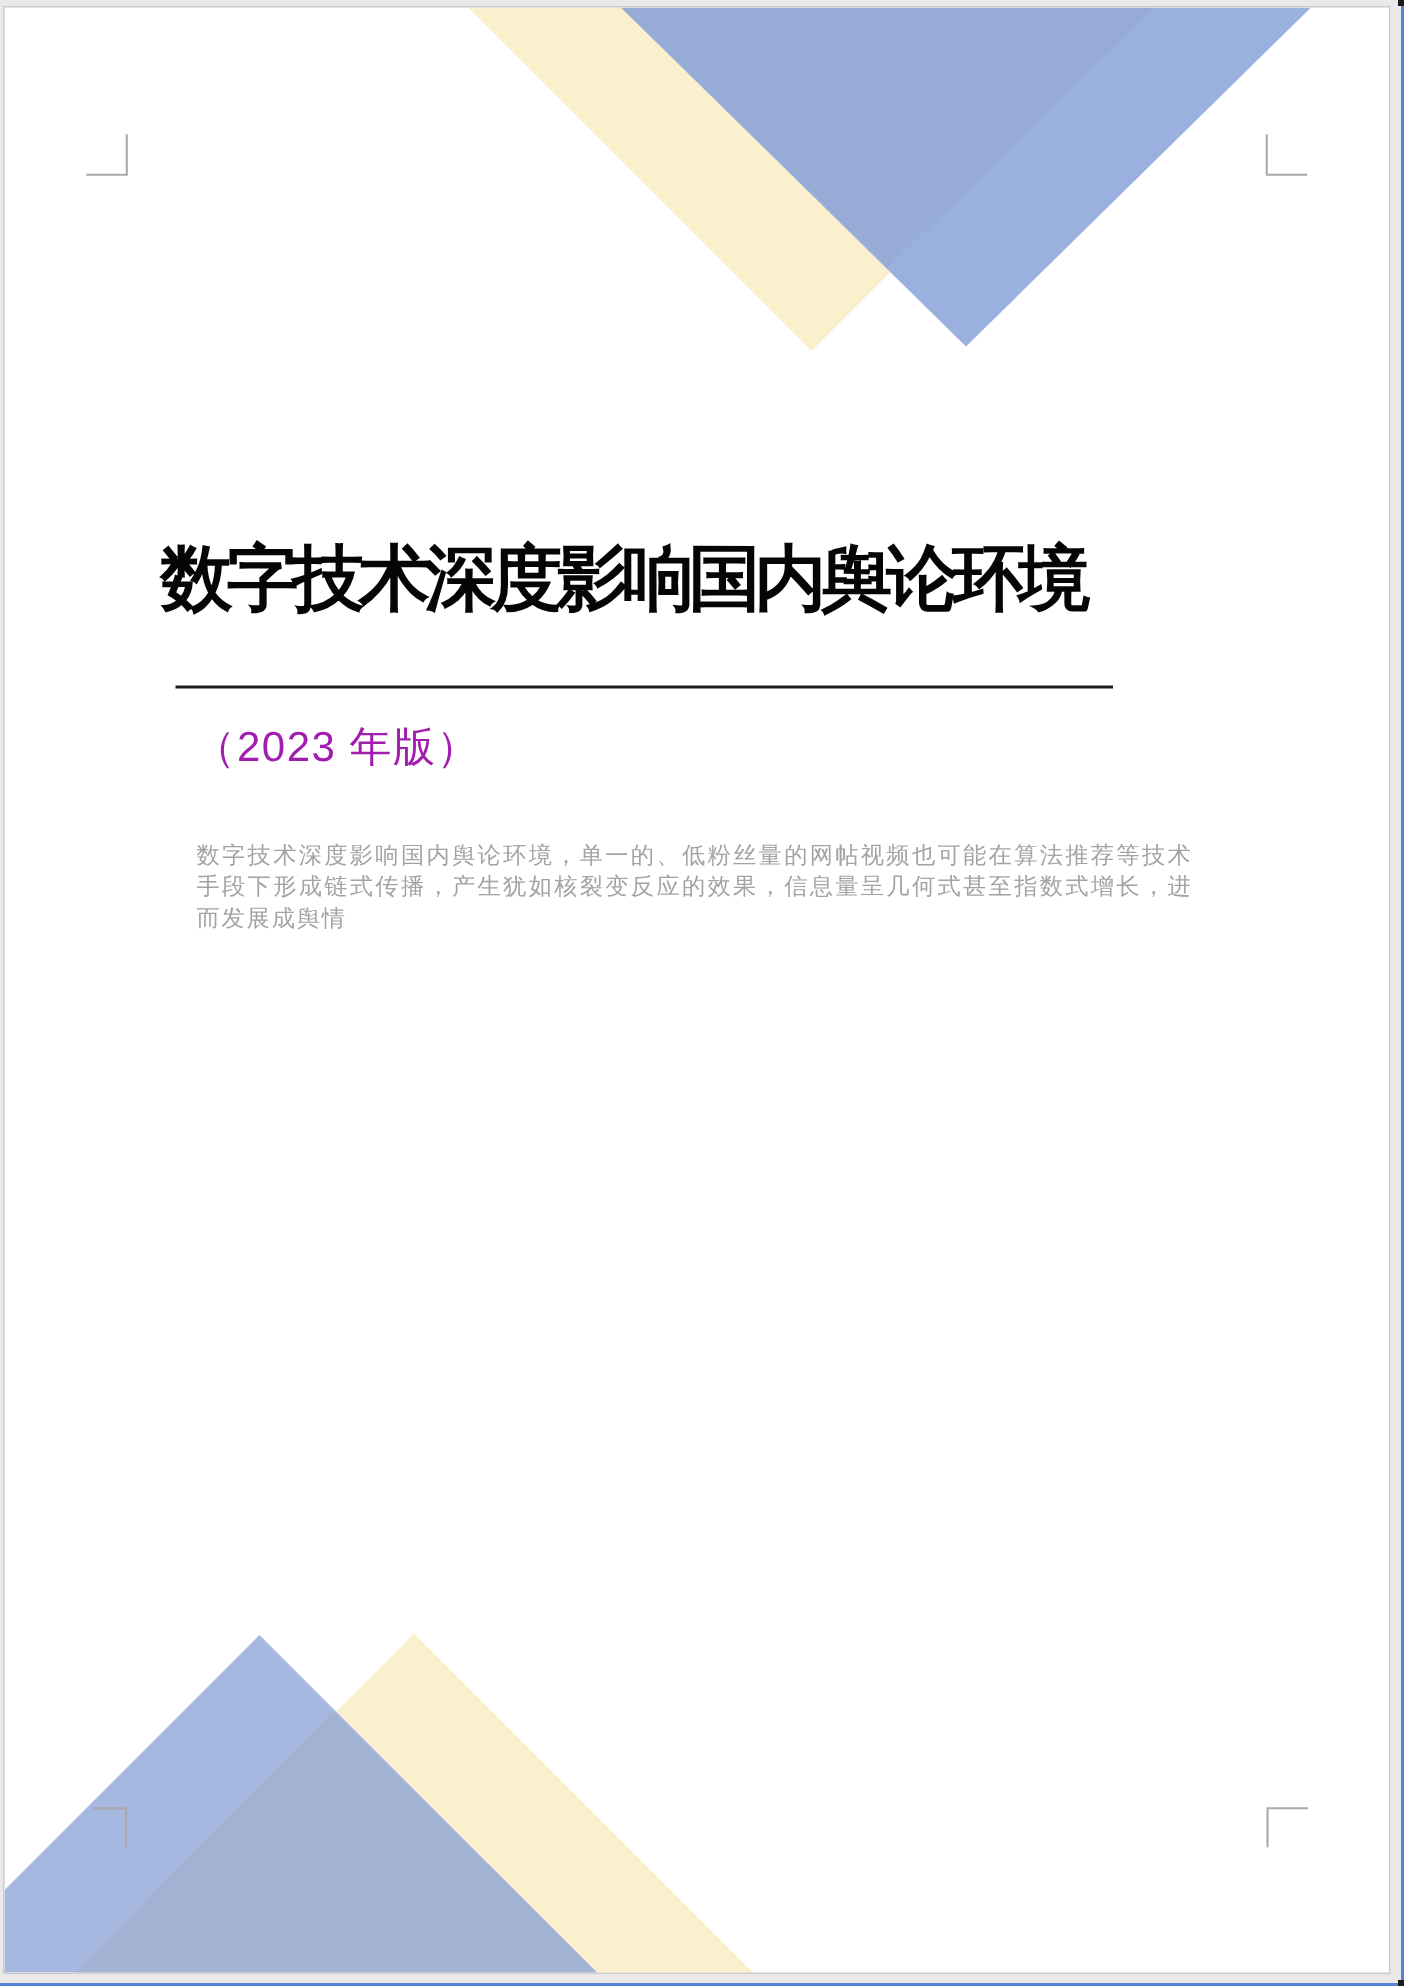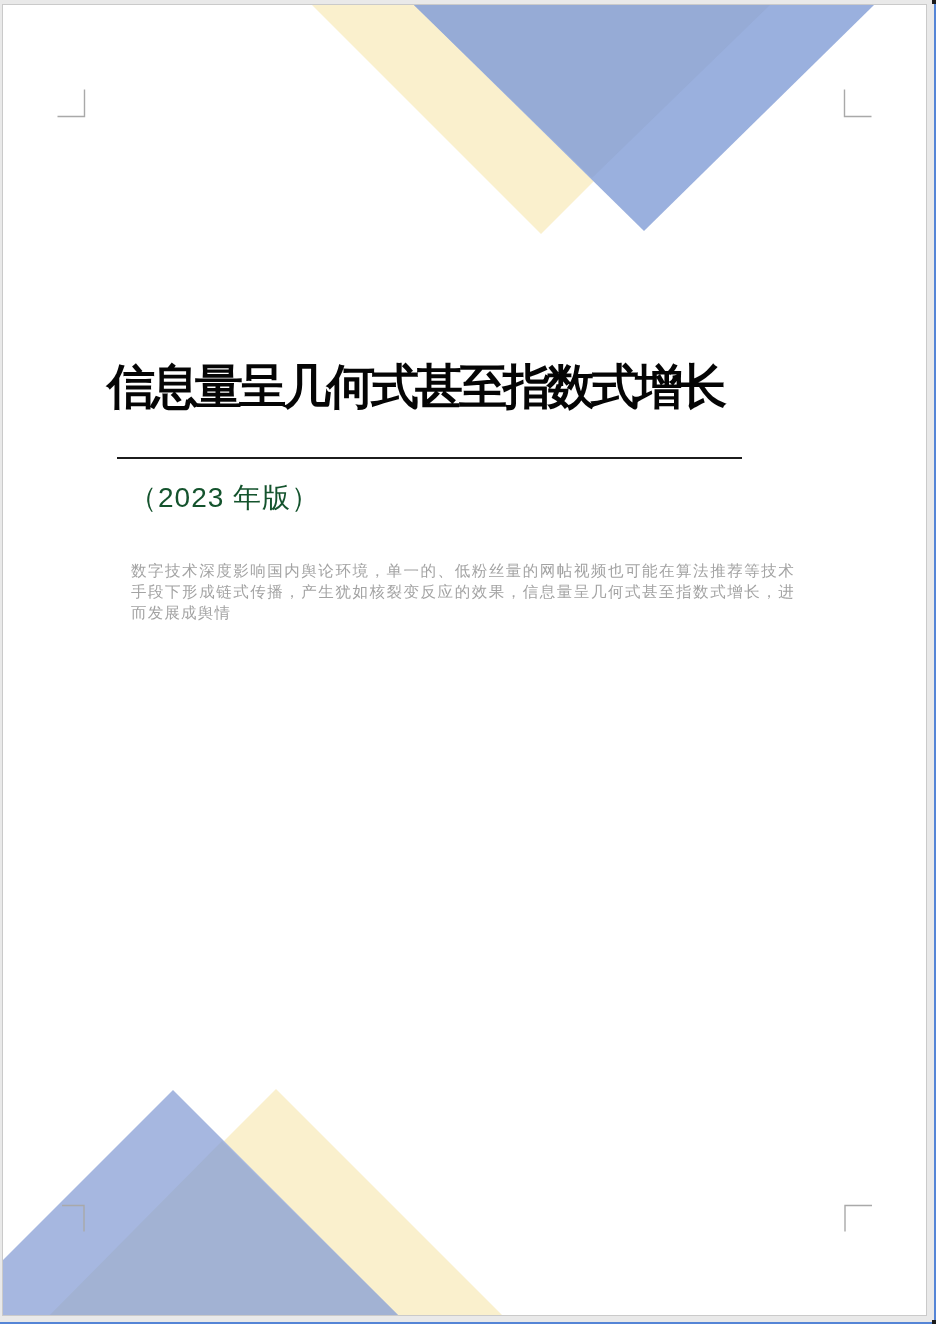--- a/index.html
+++ b/index.html
@@ -19,21 +19,21 @@
     font-weight:bold;font-size:48px;line-height:60px;letter-spacing:-4px;
     color:#050505;white-space:nowrap;
   }
   .divider{
     position:absolute;left:114px;top:452px;width:625px;height:2px;
     background:#1c1c1c;
   }
   .edition{
     position:absolute;left:126px;top:474px;margin:0;
     font-size:28px;line-height:38px;letter-spacing:1px;
-    color:#14532d;font-weight:normal;white-space:nowrap;
+    color:#a21caf;font-weight:normal;white-space:nowrap;
   }
   .body-text{
     position:absolute;left:124px;top:551px;width:664px;margin:4px;
     font-size:15.5px;line-height:21px;letter-spacing:1.2px;
     color:#a3a3a3;text-align:justify;text-justify:inter-character;
   }
   .edge-right{position:absolute;right:0;top:0;width:2px;height:100%;background:#5585d6;}
   .edge-bottom{position:absolute;left:0;bottom:0;width:100%;height:2px;background:#5585d6;}
   .handle{position:absolute;width:4px;height:4px;background:#1b1b1b;}
   .handle.tr{right:0;top:0;}
@@ -61,21 +61,21 @@
       </g>
 
       <g fill="none" stroke="#a9a9a9" stroke-width="1.4">
         <polyline points="54.5,111.5 81.5,111.5 81.5,84.5"></polyline>
         <polyline points="841.5,84.5 841.5,111.5 868.5,111.5"></polyline>
         <polyline points="59,1200.5 81,1200.5 81,1226.5"></polyline>
         <polyline points="842,1226.5 842,1200.5 869,1200.5"></polyline>
       </g>
     </svg>
 
-    <h1 class="title">信息量呈几何式甚至指数式增长</h1>
+    <h1 class="title">数字技术深度影响国内舆论环境</h1>
 
     <div class="divider"></div>
 
     <h2 class="edition">（2023 年版）</h2>
 
     <p class="body-text">数字技术深度影响国内舆论环境，单一的、低粉丝量的网帖视频也可能在算法推荐等技术手段下形成链式传播，产生犹如核裂变反应的效果，信息量呈几何式甚至指数式增长，进而发展成舆情</p>
 
   </div>
 
   <div class="edge-right"></div>

